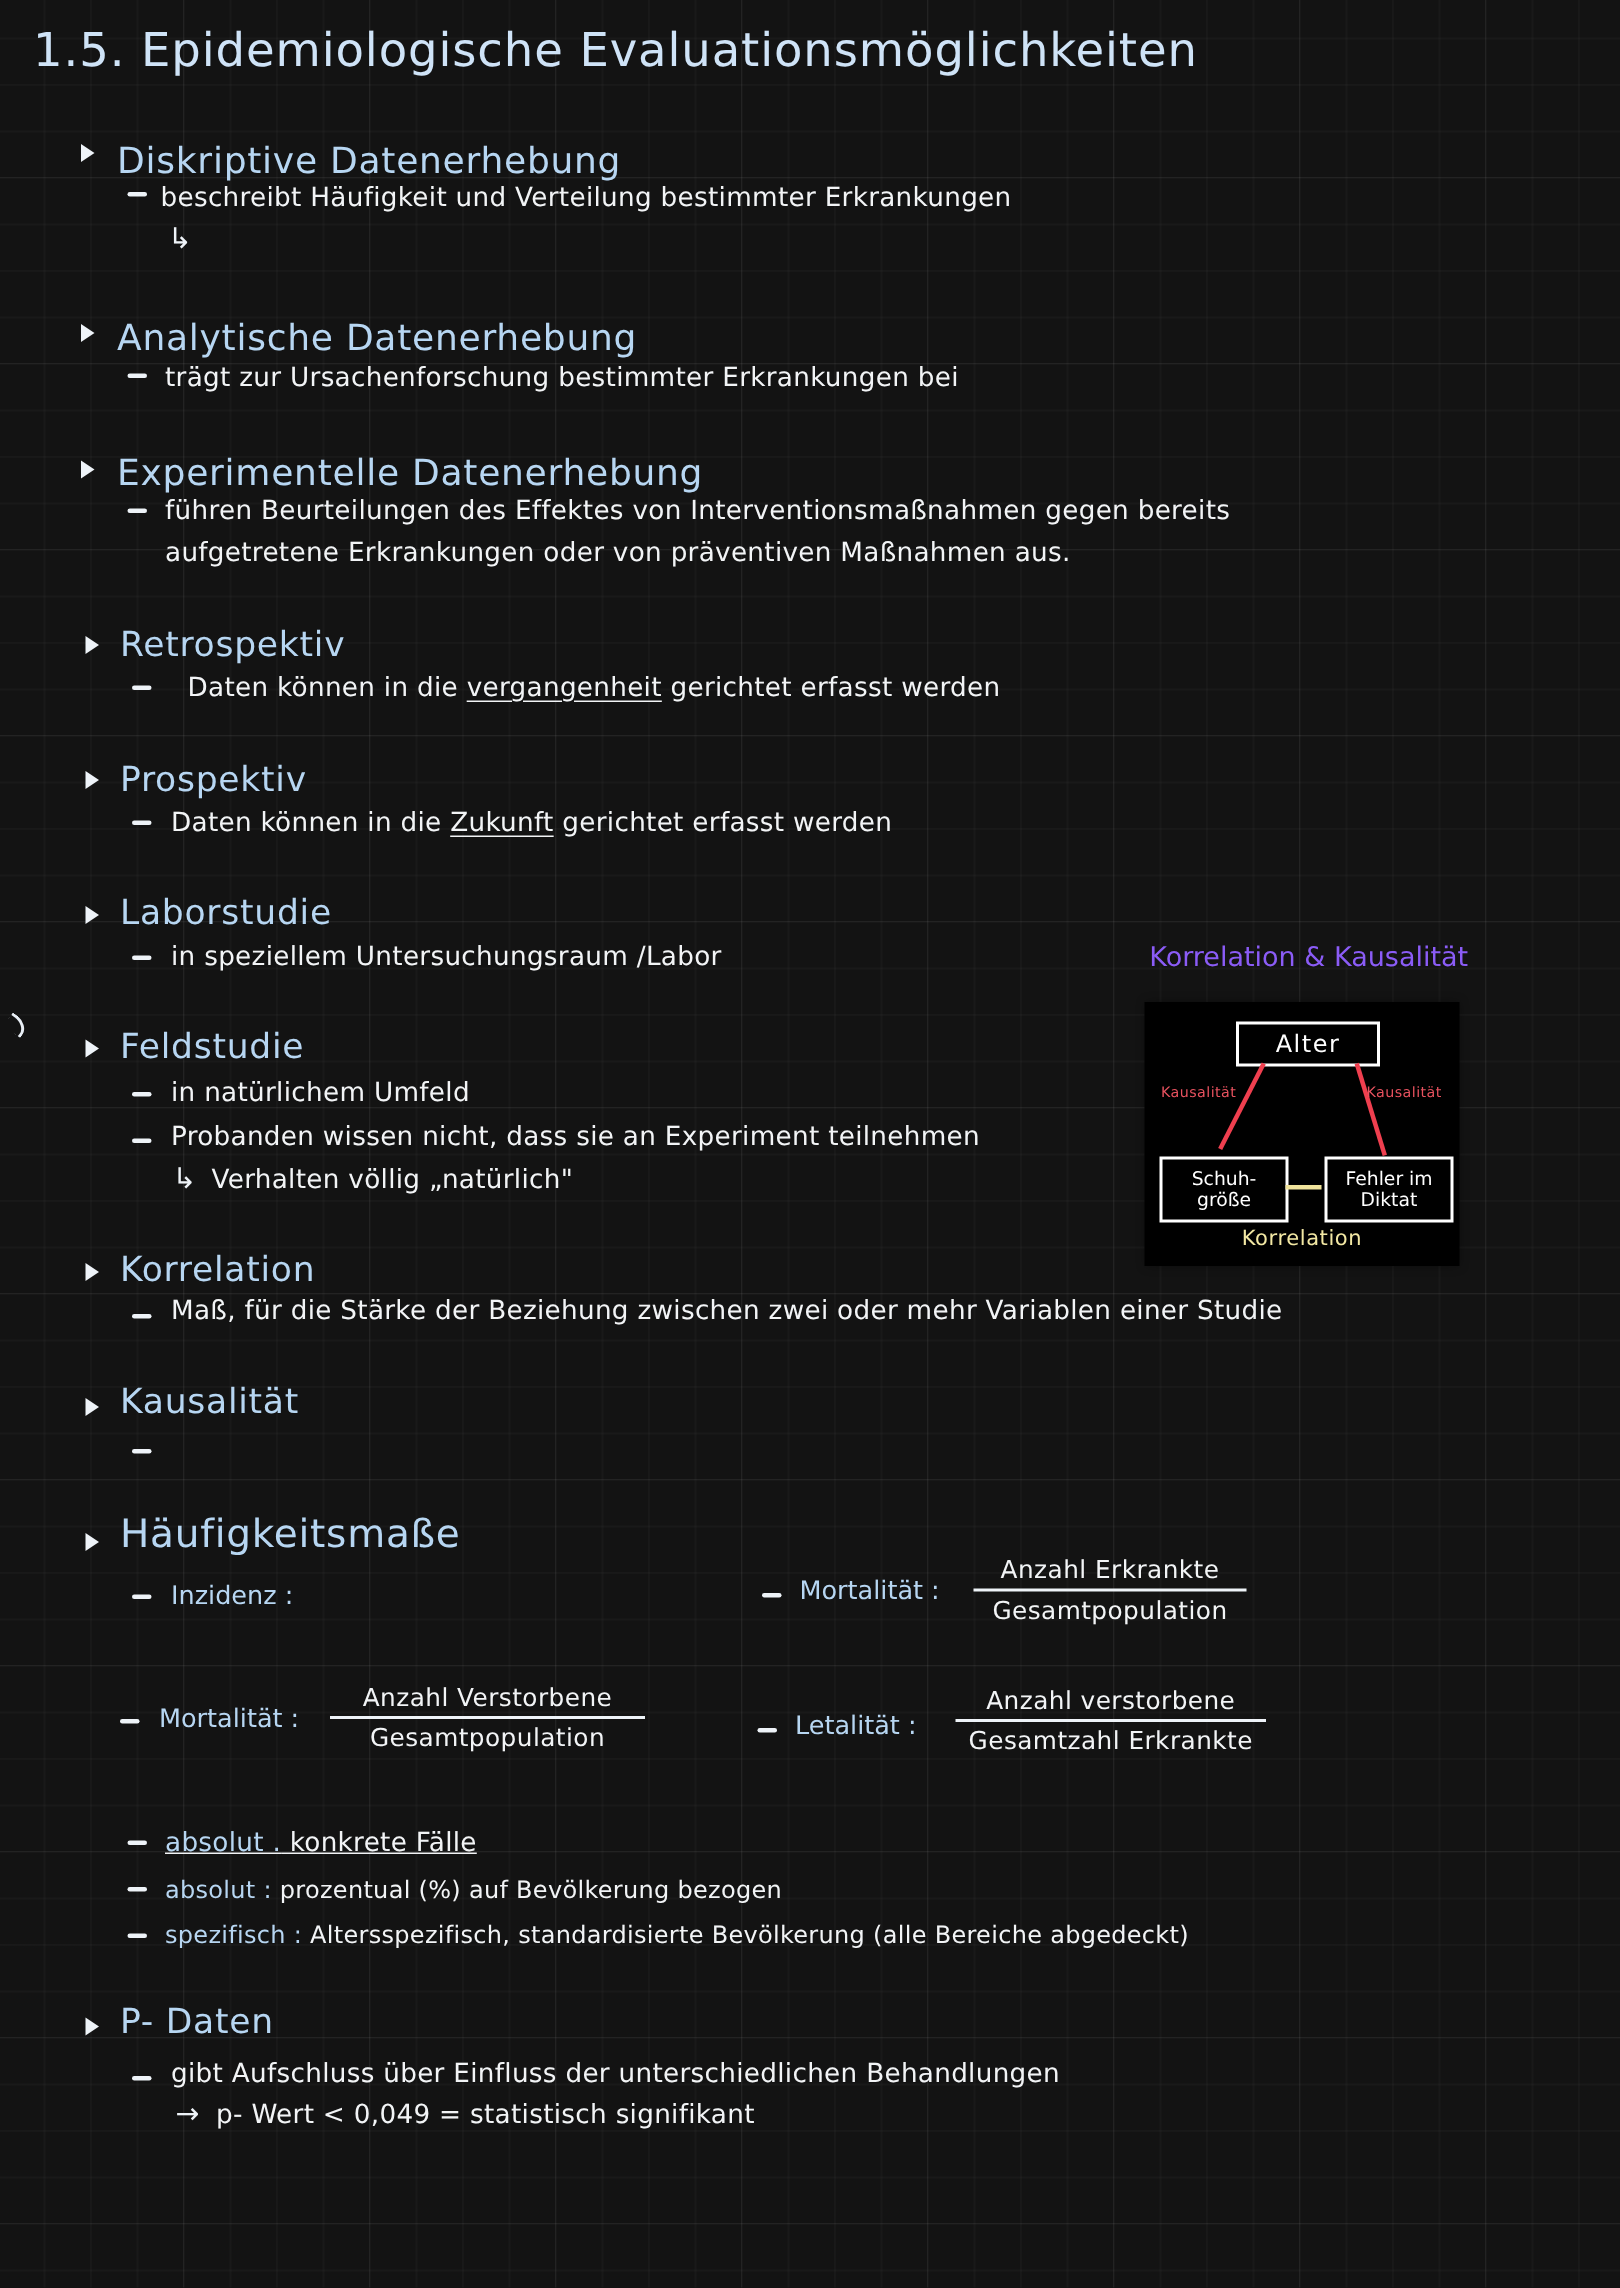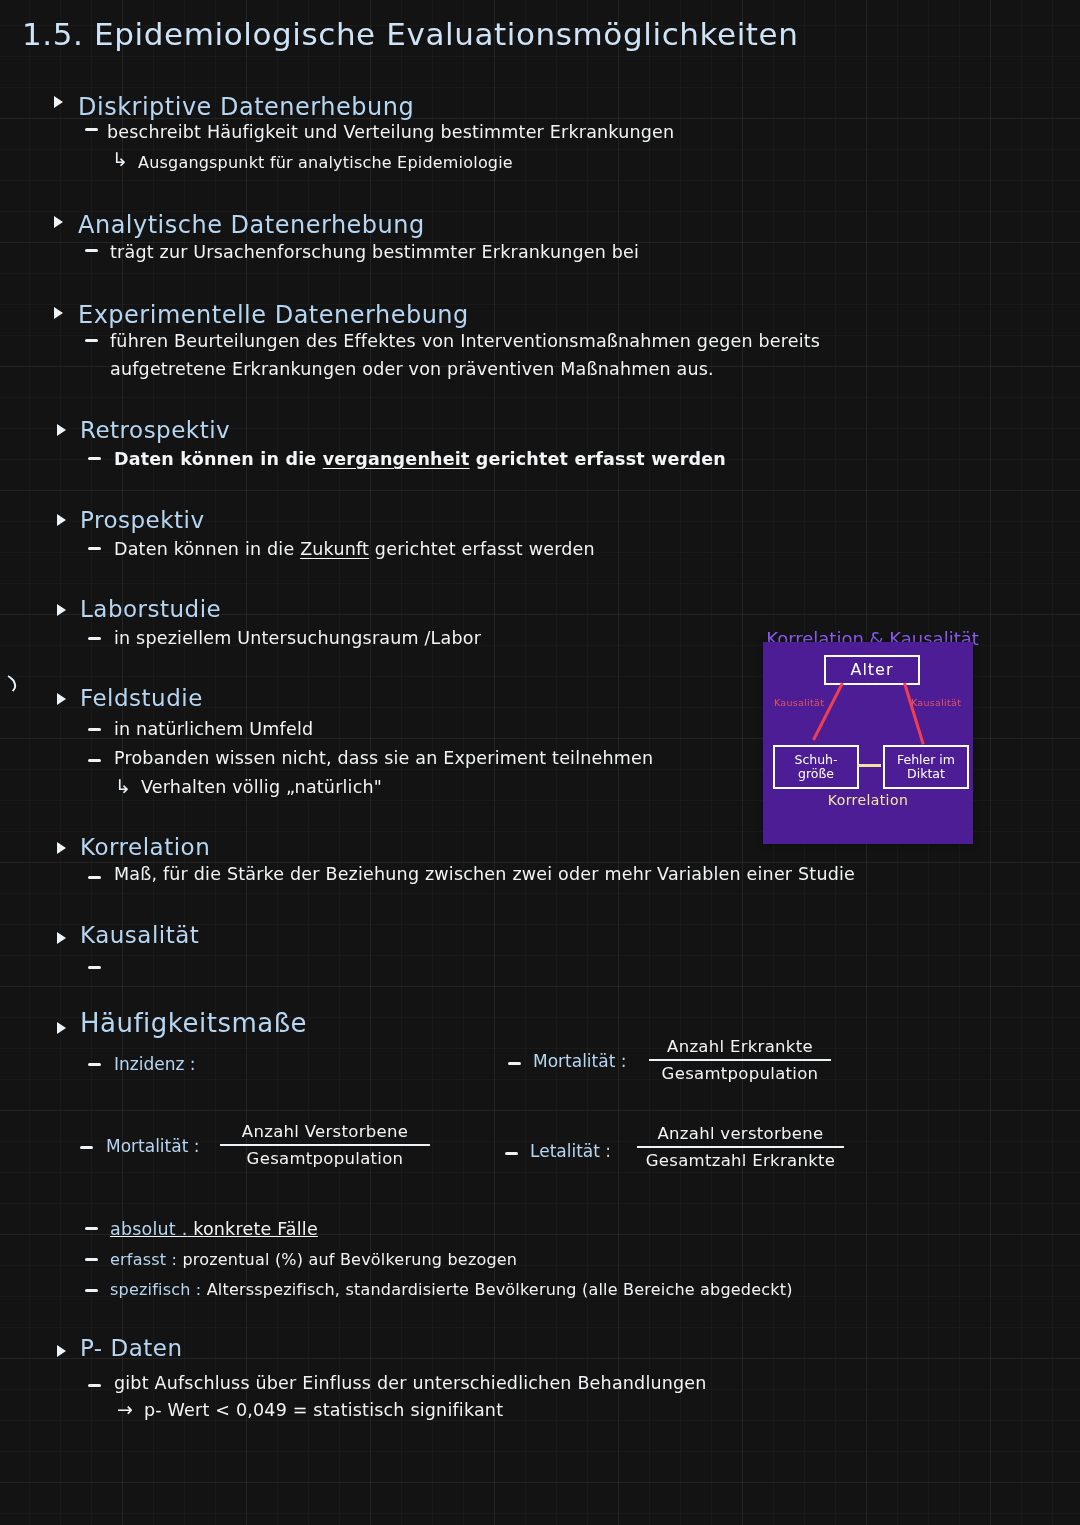--- a/index.html
+++ b/index.html
@@ -127,24 +127,24 @@
     border-top: 2.5px solid #e8eef5;
     border-right: 2.5px solid #e8eef5;
     border-radius: 0 80% 0 0;
     transform: rotate(36deg);
   }
 
   
   #diagram {
     position: absolute;
     left: 763px;
-    top: 642px;
+    top: 668px;
     width: 210px;
-    height: 202px;
-    background: #4c1d95;
+    height: 176px;
+    background: #000000;
     box-shadow: 0 0 6px rgba(0,0,0,0.35);
   }
   #diagram-title {
     position: absolute;
     left: 765px;
     top: 628px;
     width: 215px;
     text-align: center;
     font-size: 18px;
     color: #8b5cf6;
@@ -222,37 +222,36 @@
 
   <div class="title">1.5. Epidemiologische Evaluationsmöglichkeiten</div>
 
   <div class="stray"></div>
 
   <div class="tri" style="left:54px; top:96px;"></div>
   <div class="head" style="left:78px; top:93px;">Diskriptive Datenerhebung</div>
   <div class="dash" style="left:85px; top:128px;"></div>
   <div class="sub" style="left:107px; top:122px;">beschreibt Häufigkeit und Verteilung bestimmter Erkrankungen</div>
   <div class="hook" style="left:112px; top:150px;">↳</div>
-  <div class="sub sm" style="left:138px; top:153px;">Ausgangspunkt für analytische Epidemiologie</div>
 
   <div class="tri" style="left:54px; top:216px;"></div>
   <div class="head" style="left:78px; top:211px;">Analytische Datenerhebung</div>
   <div class="dash" style="left:85px; top:249px;"></div>
   <div class="sub" style="left:110px; top:242px;">trägt zur Ursachenforschung bestimmter Erkrankungen bei</div>
 
   <div class="tri" style="left:54px; top:307px;"></div>
   <div class="head" style="left:78px; top:301px;">Experimentelle Datenerhebung</div>
   <div class="dash" style="left:85px; top:339px;"></div>
   <div class="sub" style="left:110px; top:331px;">führen Beurteilungen des Effektes von  Interventionsmaßnahmen gegen bereits</div>
   <div class="sub" style="left:110px; top:359px;">aufgetretene Erkrankungen oder von präventiven Maßnahmen aus.</div>
 
   <div class="tri" style="left:57px; top:424px;"></div>
   <div class="head big" style="left:80px; top:417px;">Retrospektiv</div>
   <div class="dash" style="left:88px; top:457px;"></div>
-  <div class="sub" style="left:114px; top:449px;font-weight:bold;"><span>Daten können in die </span><span class="ul">vergangenheit</span><span> gerichtet erfasst werden</span></div>
+  <div class="sub" style="left:125px; top:449px;"><span>Daten können in die </span><span class="ul">vergangenheit</span><span> gerichtet erfasst werden</span></div>
 
   <div class="tri" style="left:57px; top:514px;"></div>
   <div class="head big" style="left:80px; top:507px;">Prospektiv</div>
   <div class="dash" style="left:88px; top:547px;"></div>
   <div class="sub" style="left:114px; top:539px;"><span>Daten können in die </span><span class="ul">Zukunft</span><span> gerichtet erfasst werden</span></div>
 
   <div class="tri" style="left:57px; top:604px;"></div>
   <div class="head big" style="left:80px; top:596px;">Laborstudie</div>
   <div class="dash" style="left:88px; top:637px;"></div>
   <div class="sub" style="left:114px; top:628px;">in speziellem Untersuchungsraum /Labor</div>
@@ -302,21 +301,21 @@
   <div class="frac" style="left:637px; top:1124px; width:207px;">
     <div class="num">Anzahl verstorbene</div>
     <div class="bar"></div>
     <div class="den">Gesamtzahl Erkrankte</div>
   </div>
 
   <div class="dash" style="left:85px; top:1227px;"></div>
   <div class="sub" style="left:110px; top:1219px;text-decoration:underline;"><span class="kw">absolut .</span><span> konkrete Fälle</span></div>
 
   <div class="dash" style="left:85px; top:1258px;"></div>
-  <div class="sub sm" style="left:110px; top:1250px;"><span class="kw">erfasst :</span><span> prozentual (%) auf Bevölkerung bezogen</span></div>
+  <div class="sub sm" style="left:110px; top:1250px;"><span class="kw">absolut :</span><span> prozentual (%) auf Bevölkerung bezogen</span></div>
 
   <div class="dash" style="left:85px; top:1289px;"></div>
   <div class="sub sm" style="left:110px; top:1280px;"><span class="kw">spezifisch :</span><span class="xs"> Altersspezifisch, standardisierte Bevölkerung (alle Bereiche abgedeckt)</span></div>
 
   <div class="tri" style="left:57px; top:1345px;"></div>
   <div class="head big" style="left:80px; top:1335px;">P- Daten</div>
   <div class="dash" style="left:88px; top:1384px;"></div>
   <div class="sub" style="left:114px; top:1373px;">gibt Aufschluss über Einfluss der unterschiedlichen Behandlungen</div>
   <div class="hook" style="left:117px; top:1400px;">→</div>
   <div class="sub" style="left:144px; top:1400px;">p- Wert &lt; 0,049 = statistisch signifikant</div>

